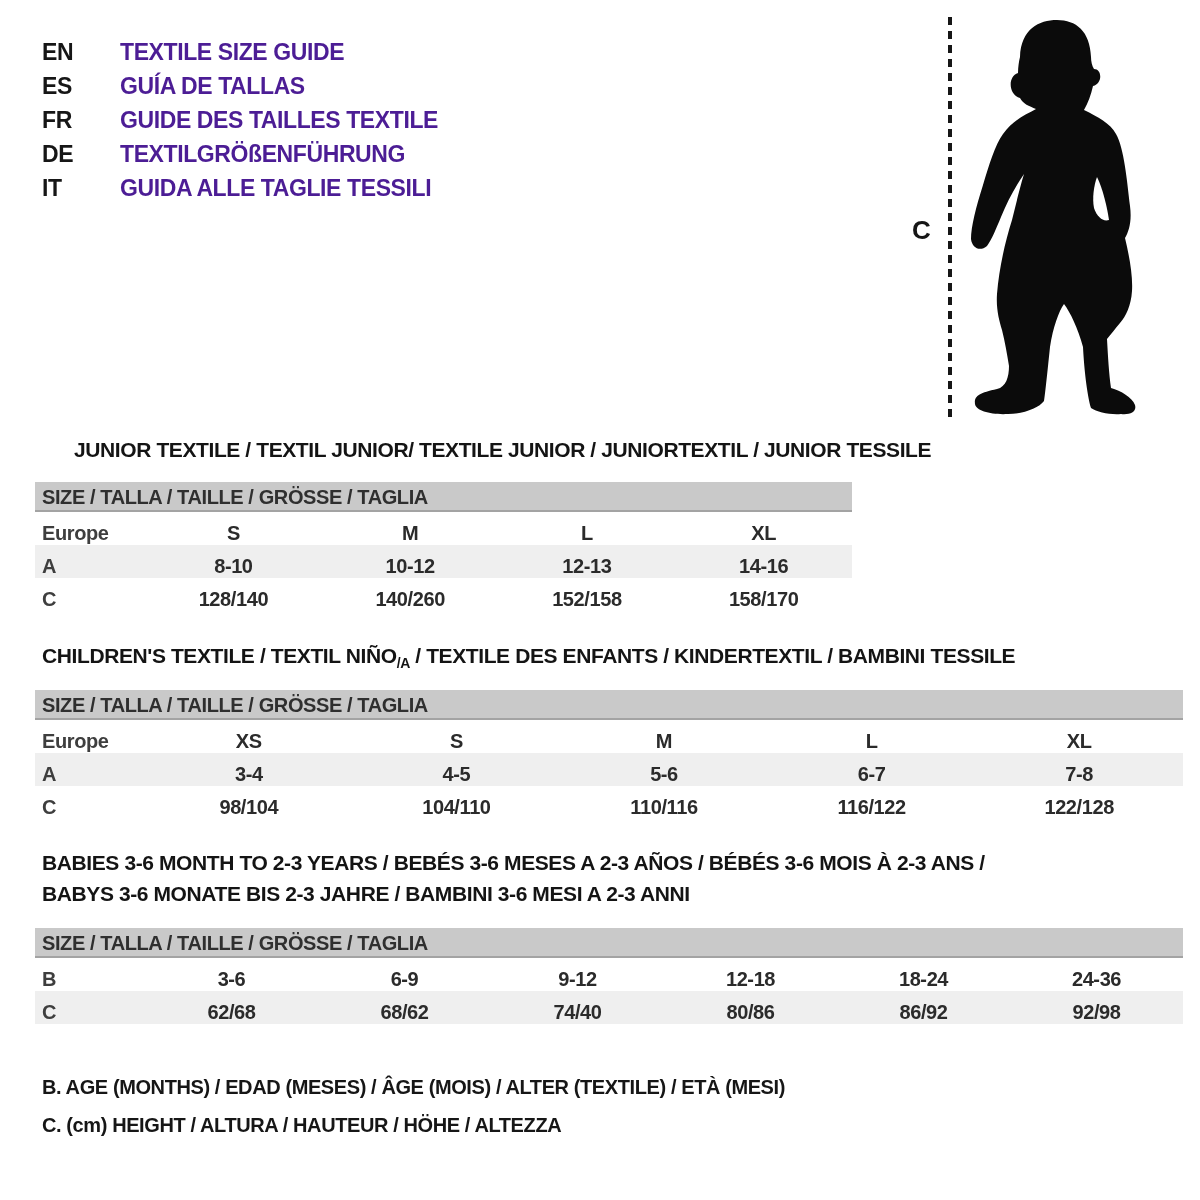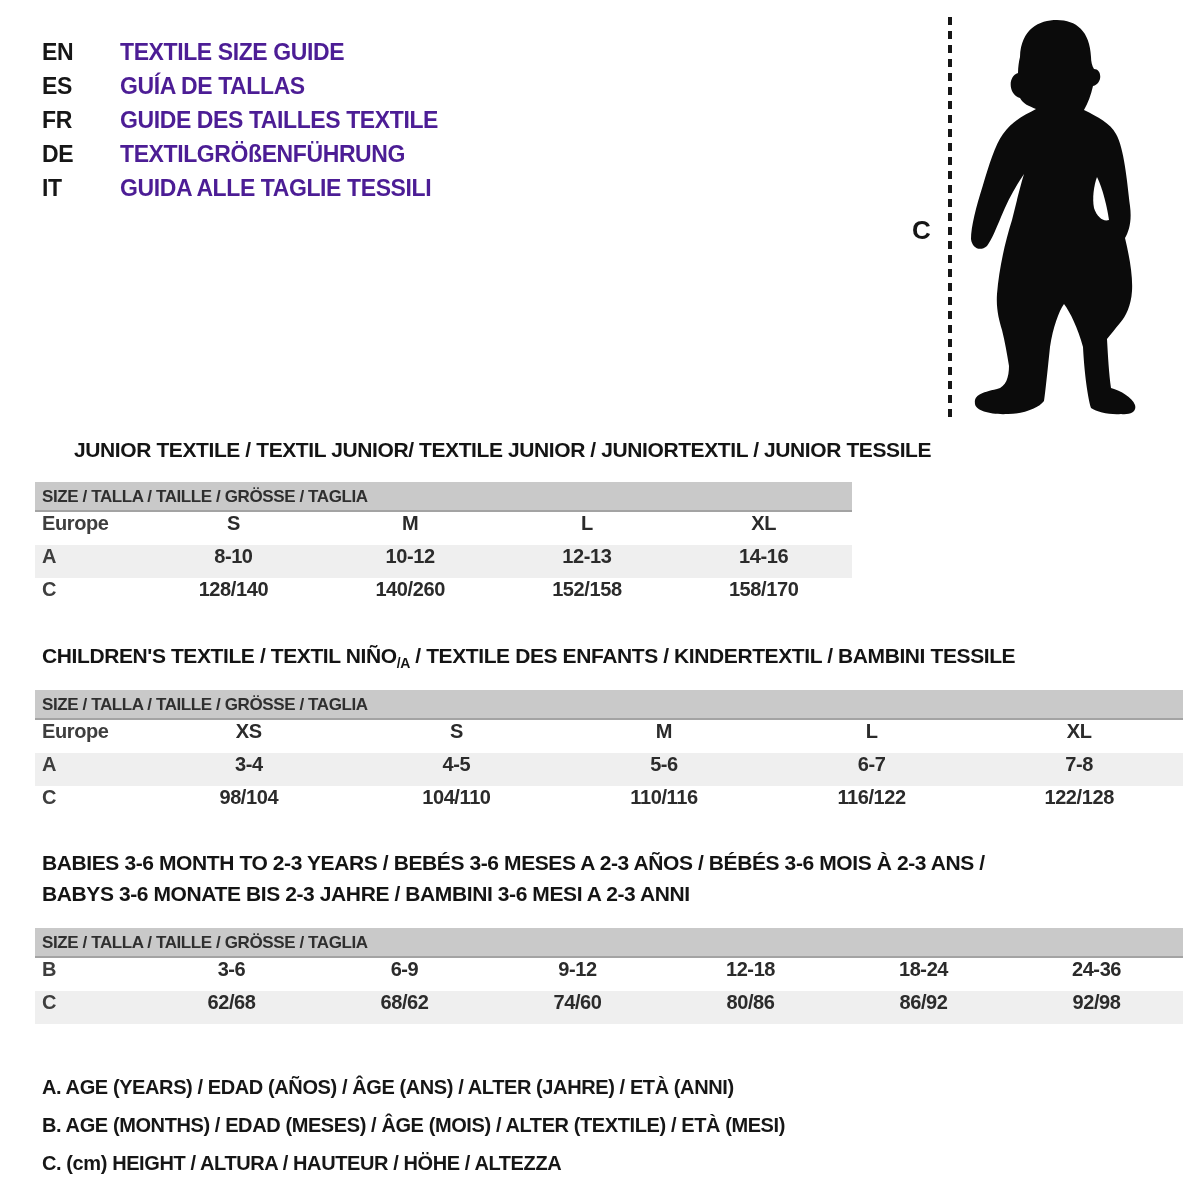--- a/index.html
+++ b/index.html
@@ -25,23 +25,23 @@
   .baby-svg { position:absolute; left:963px; top:17px; }
 
   
   .section-title { position:absolute; left:42px; font-size:21px; white-space:nowrap; color:#141414; }
   .sub-script { font-size:14px; vertical-align:-5px; }
 
   
   .tbl { position:absolute; }
   .tbl-head {
     background:#c9c9c9; height:30px; line-height:30px; padding-left:7px;
-    font-size:17px; color:#2f2f2f; border-bottom:2px solid #a3a3a3;
+    font-size:20px; color:#2f2f2f; border-bottom:2px solid #a3a3a3;
   }
-  .tbl-row { display:flex; align-items:flex-start; height:33px; font-size:20px; }
+  .tbl-row { display:flex; align-items:flex-end; height:33px; font-size:20px; }
   .tbl-row.alt { background:#efefef; }
   .cell-label { width:110px; padding-left:7px; color:#3e3e3e; }
   .cell { flex:1; text-align:center; color:#2b2b2b; }
 
   
   .footnotes { position:absolute; left:42px; top:1068px; font-size:20px; line-height:38px; }
   .footnote-line { white-space:nowrap; color:#161616; }
 </style>
 </head>
 <body>
@@ -186,26 +186,25 @@
       <span class="cell">6-9</span>
       <span class="cell">9-12</span>
       <span class="cell">12-18</span>
       <span class="cell">18-24</span>
       <span class="cell">24-36</span>
     </div>
     <div class="tbl-row alt">
       <span class="cell-label">C</span>
       <span class="cell">62/68</span>
       <span class="cell">68/62</span>
-      <span class="cell">74/60</span>
+      <span class="cell">74/40</span>
       <span class="cell">80/86</span>
       <span class="cell">86/92</span>
       <span class="cell">92/98</span>
     </div>
   </div>
 
   <div class="footnotes">
-    <div class="footnote-line">A. AGE (YEARS) / EDAD (AÑOS) / ÂGE (ANS) / ALTER (JAHRE) / ETÀ (ANNI)</div>
     <div class="footnote-line">B. AGE (MONTHS) / EDAD (MESES) / ÂGE (MOIS) / ALTER (TEXTILE) / ETÀ (MESI)</div>
     <div class="footnote-line">C. (cm) HEIGHT / ALTURA / HAUTEUR / HÖHE / ALTEZZA</div>
   </div>
 
 </div>
 
 </body></html>

